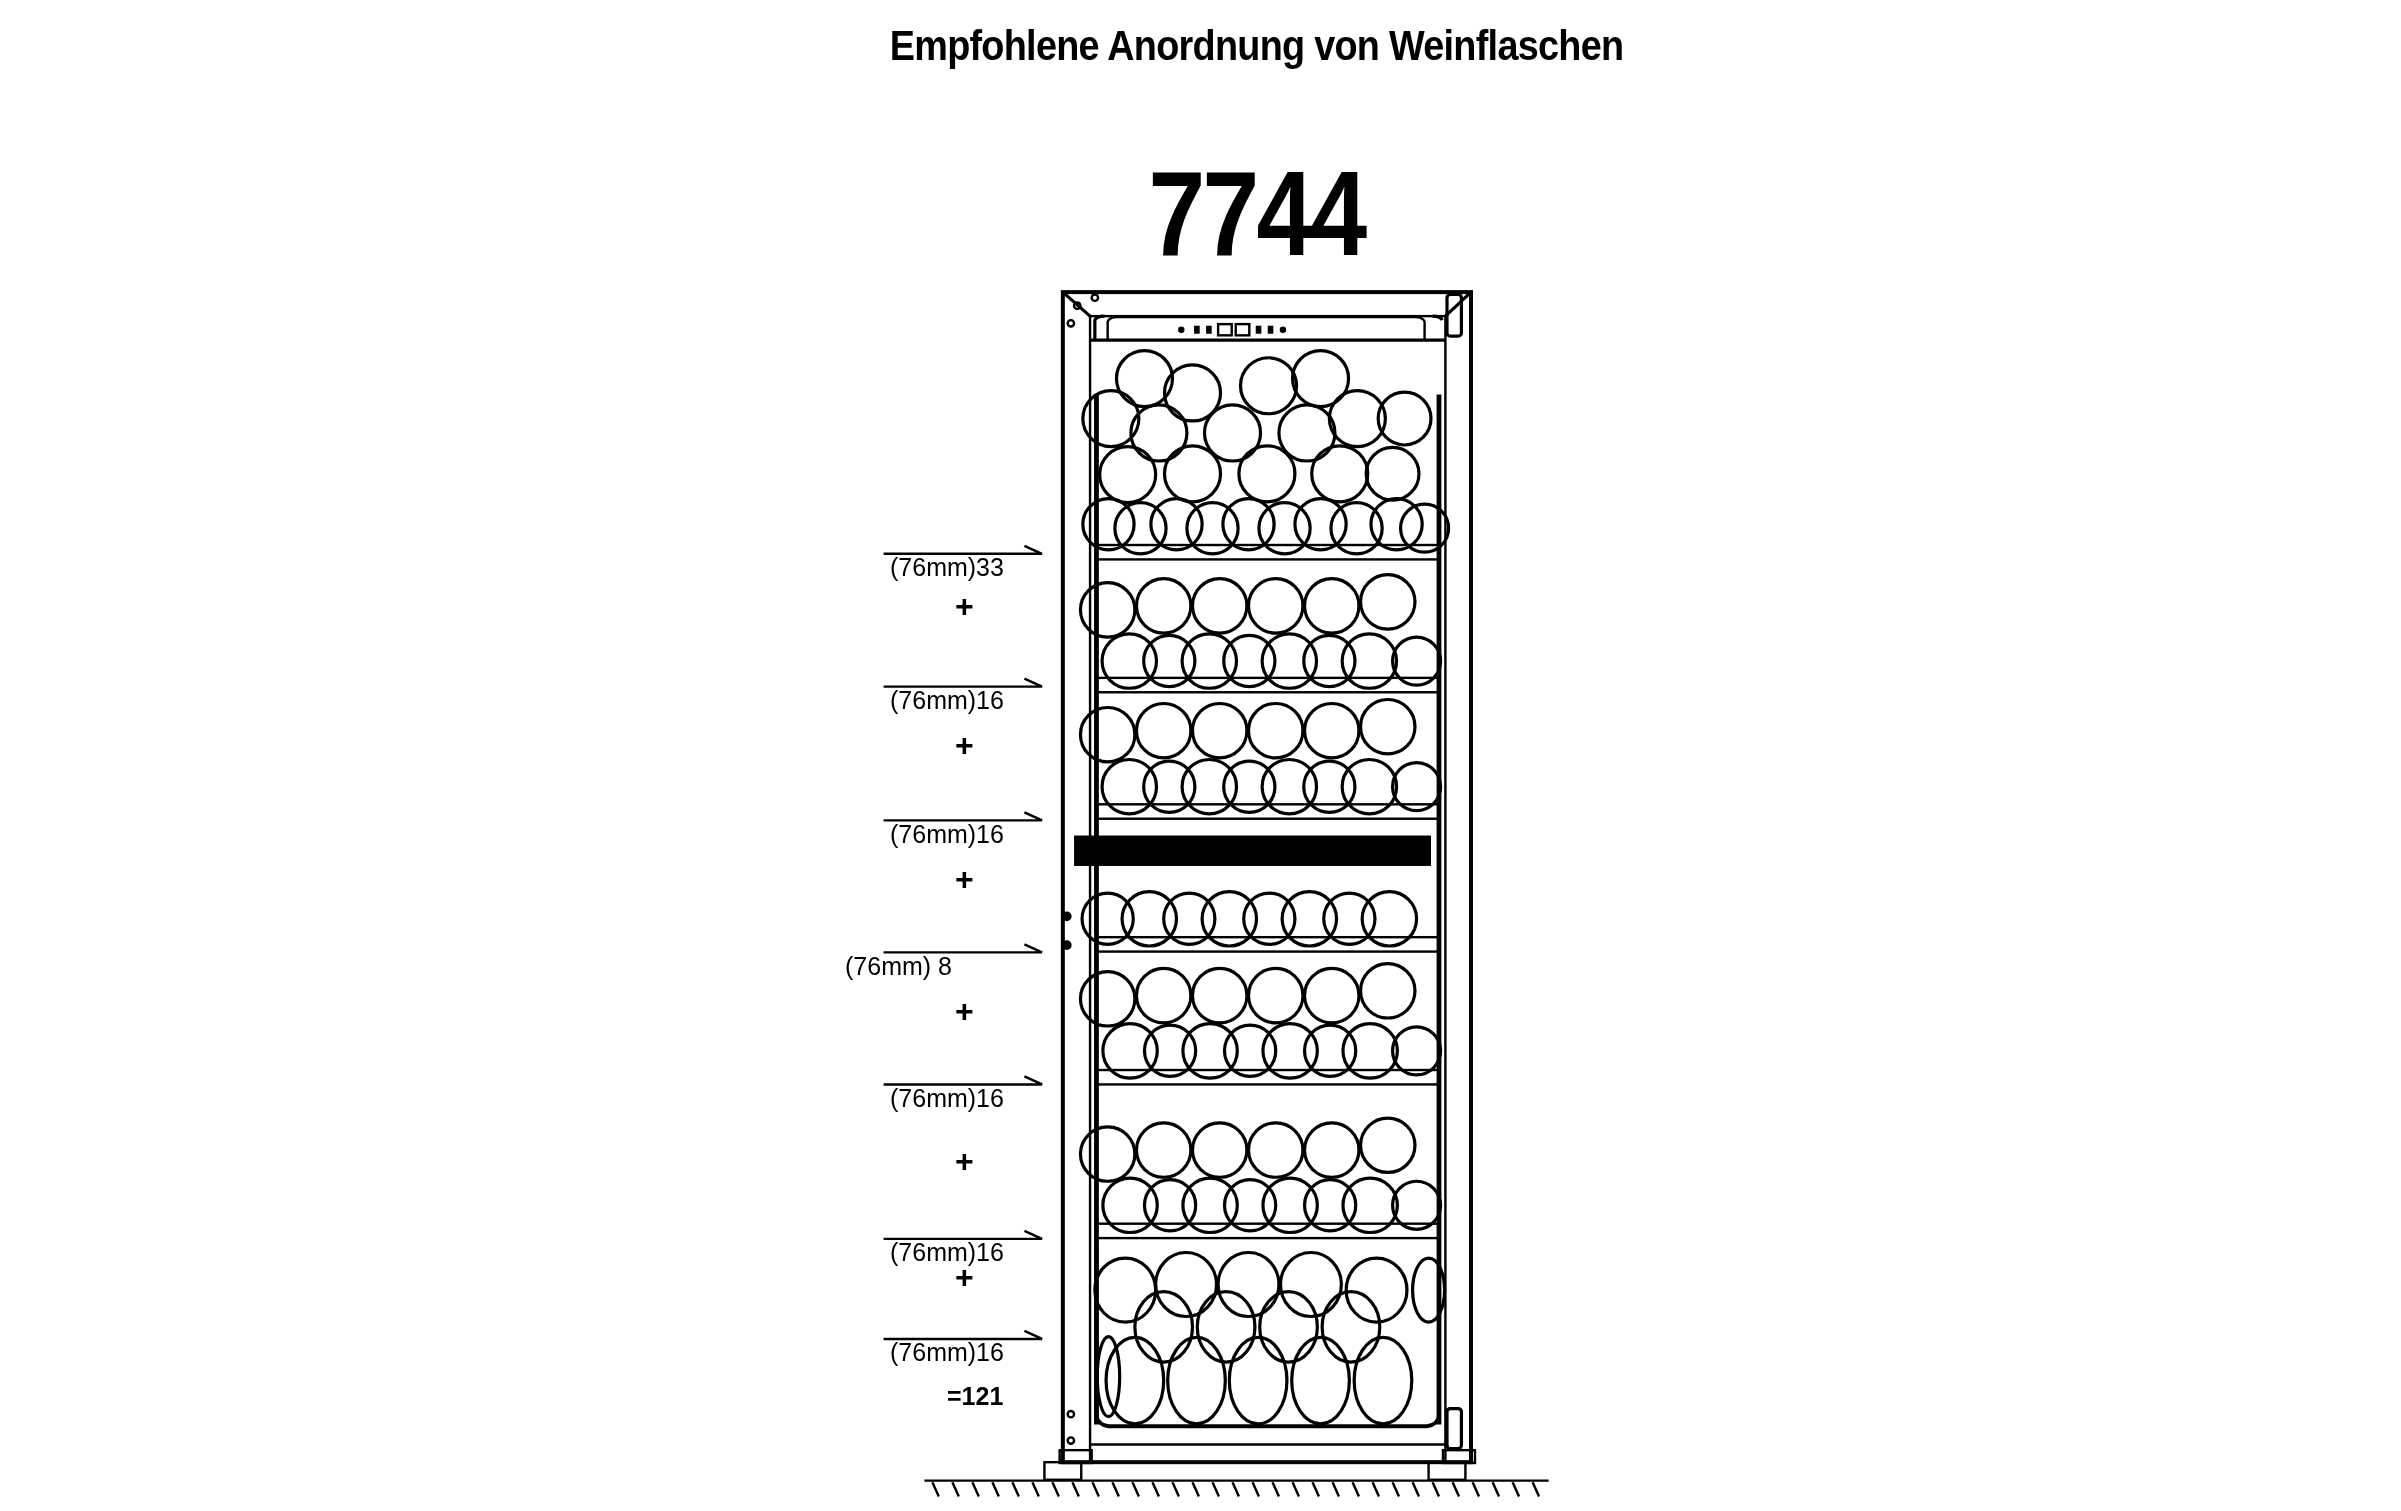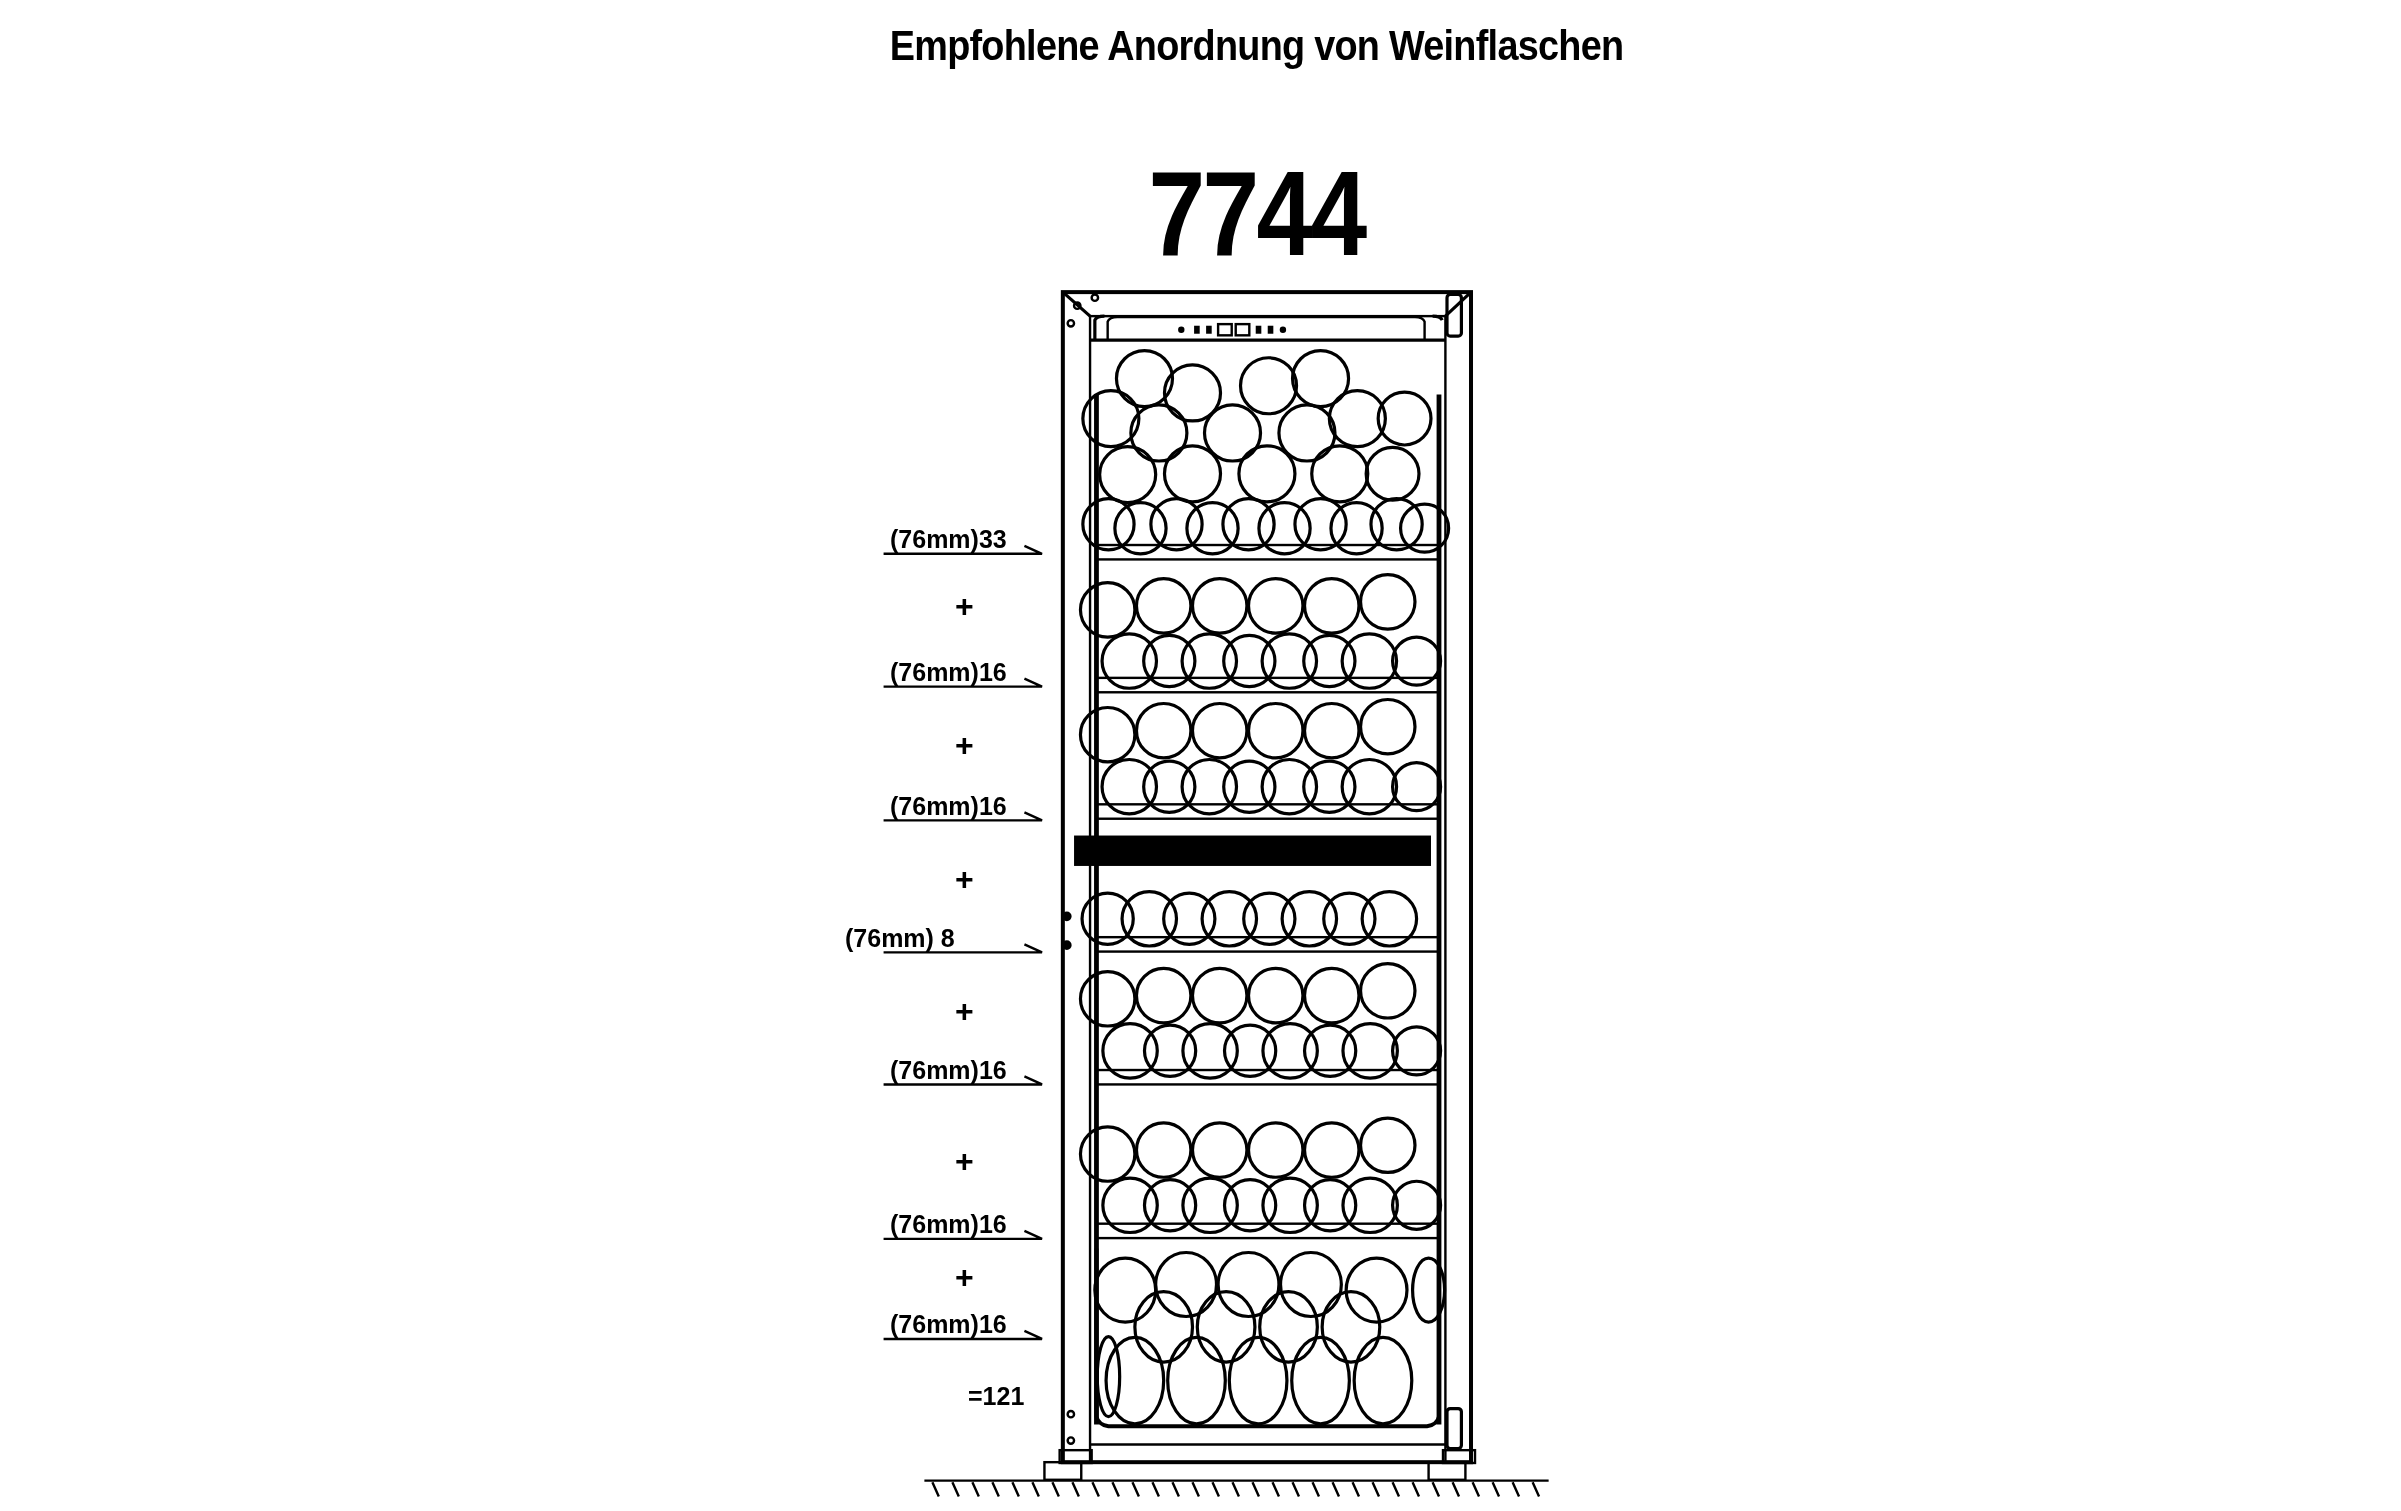--- a/index.html
+++ b/index.html
@@ -1,20 +1,20 @@
 <!DOCTYPE html>
 <html style="font-size:12.8px"><head>
 <meta charset="utf-8">
 <style>
   html,body{margin:0;padding:0;background:#fff;}
   body{width:2401px;height:1511px;position:relative;overflow:hidden;font-family:"Liberation Sans",sans-serif;color:#000;}
   .title{position:absolute;left:0;width:2513px;top:22.4px;text-align:center;font-size:42px;font-weight:bold;letter-spacing:-0.8px;transform:scaleX(0.9);transform-origin:1257px 0;}
   .model{position:absolute;left:0;width:2513px;top:144px;text-align:center;font-size:120px;font-weight:bold;letter-spacing:-3.2px;transform:scaleX(0.85);transform-origin:1257px 0;}
   svg.drawing{position:absolute;left:0;top:0;}
-  .lbl{position:absolute;font-size:25px;font-weight:bold;white-space:nowrap;}
+  .lbl{position:absolute;font-size:25px;font-weight:normal;white-space:nowrap;margin-top:28px;}
   .plus{position:absolute;font-size:32px;font-weight:bold;}
   .total{position:absolute;font-size:25px;font-weight:bold;}
 </style>
 </head>
 <body>
 
 <div class="title">Empfohlene Anordnung von Weinflaschen</div>
 <div class="model">7744</div>
 
 <svg class="drawing" width="2401" height="1511" viewBox="0 0 3000 1888" fill="none" stroke="#000" stroke-width="4">
@@ -215,14 +215,14 @@
 <div class="plus" style="left:955px;top:727px;">+</div>
 <div class="lbl" style="left:890px;top:792px;">(76mm)16</div>
 <div class="plus" style="left:955px;top:861px;">+</div>
 <div class="lbl" style="left:845px;top:924px;">(76mm) 8</div>
 <div class="plus" style="left:955px;top:993px;">+</div>
 <div class="lbl" style="left:890px;top:1056px;">(76mm)16</div>
 <div class="plus" style="left:955px;top:1143px;">+</div>
 <div class="lbl" style="left:890px;top:1210px;">(76mm)16</div>
 <div class="plus" style="left:955px;top:1259px;">+</div>
 <div class="lbl" style="left:890px;top:1310px;">(76mm)16</div>
-<div class="total" style="left:968px;top:1382px;">=121</div>
+<div class="total" style="left:947px;top:1382px;">=121</div>
 
 
 </body></html>

